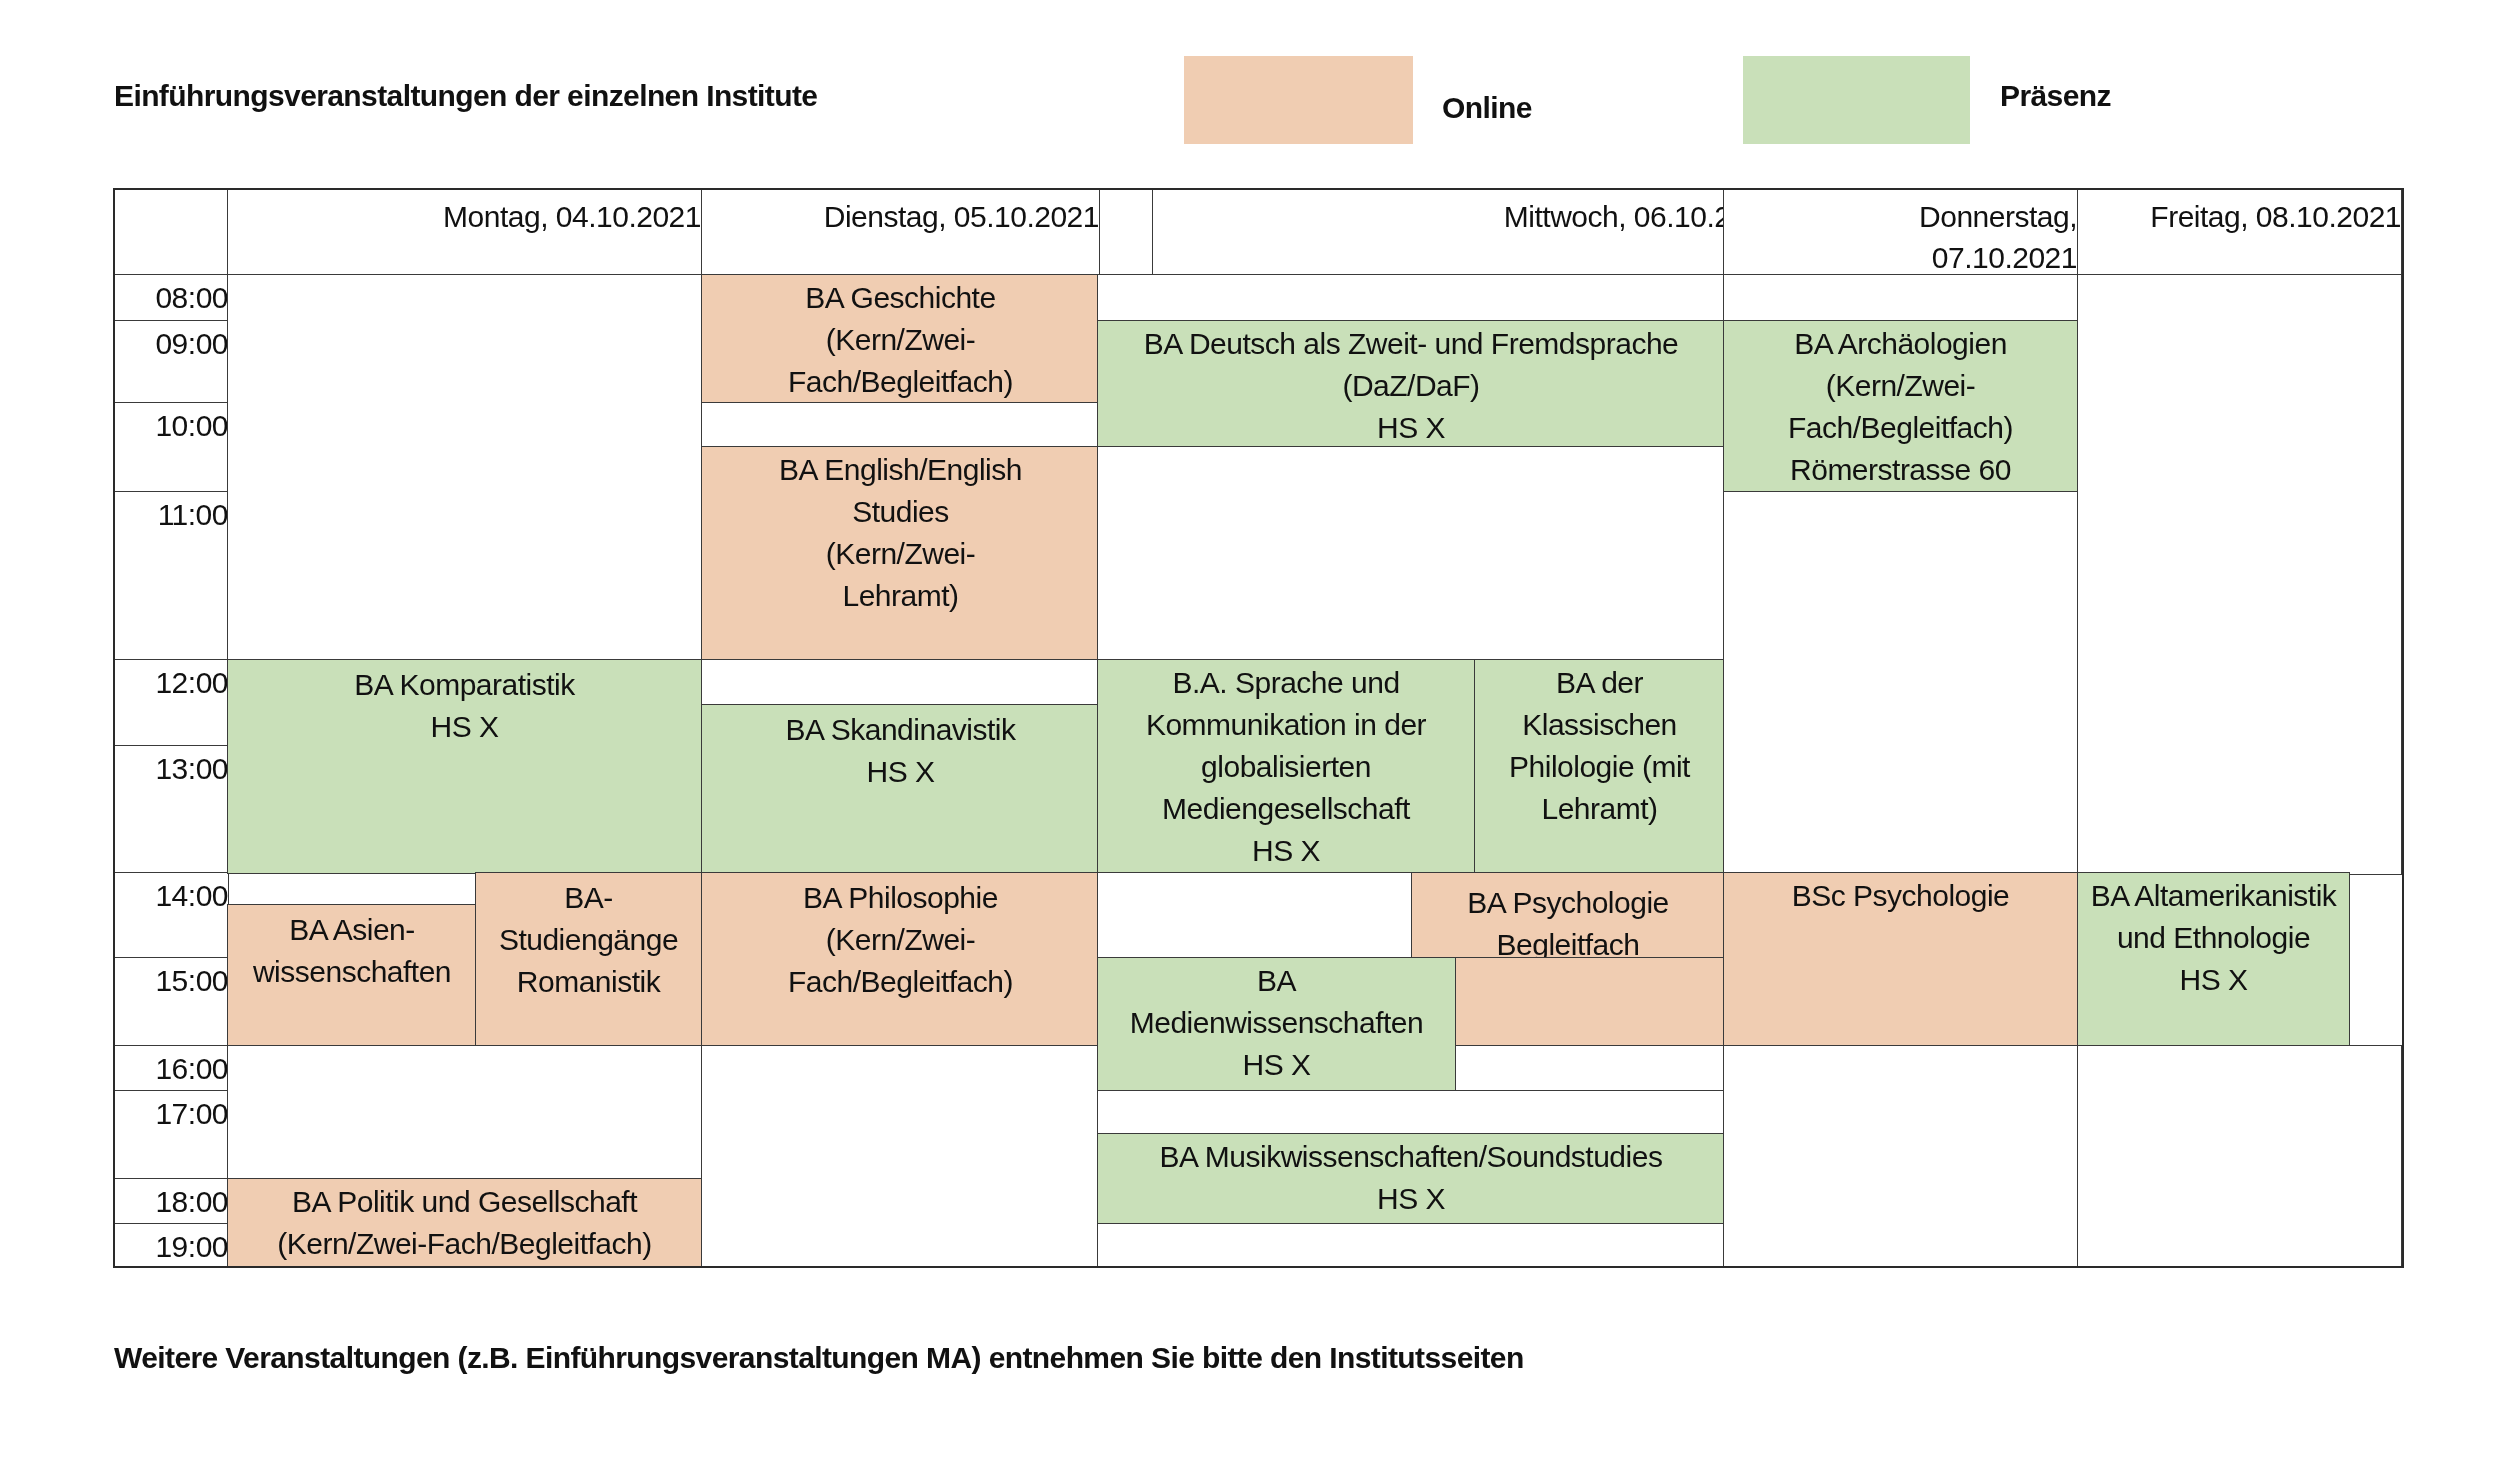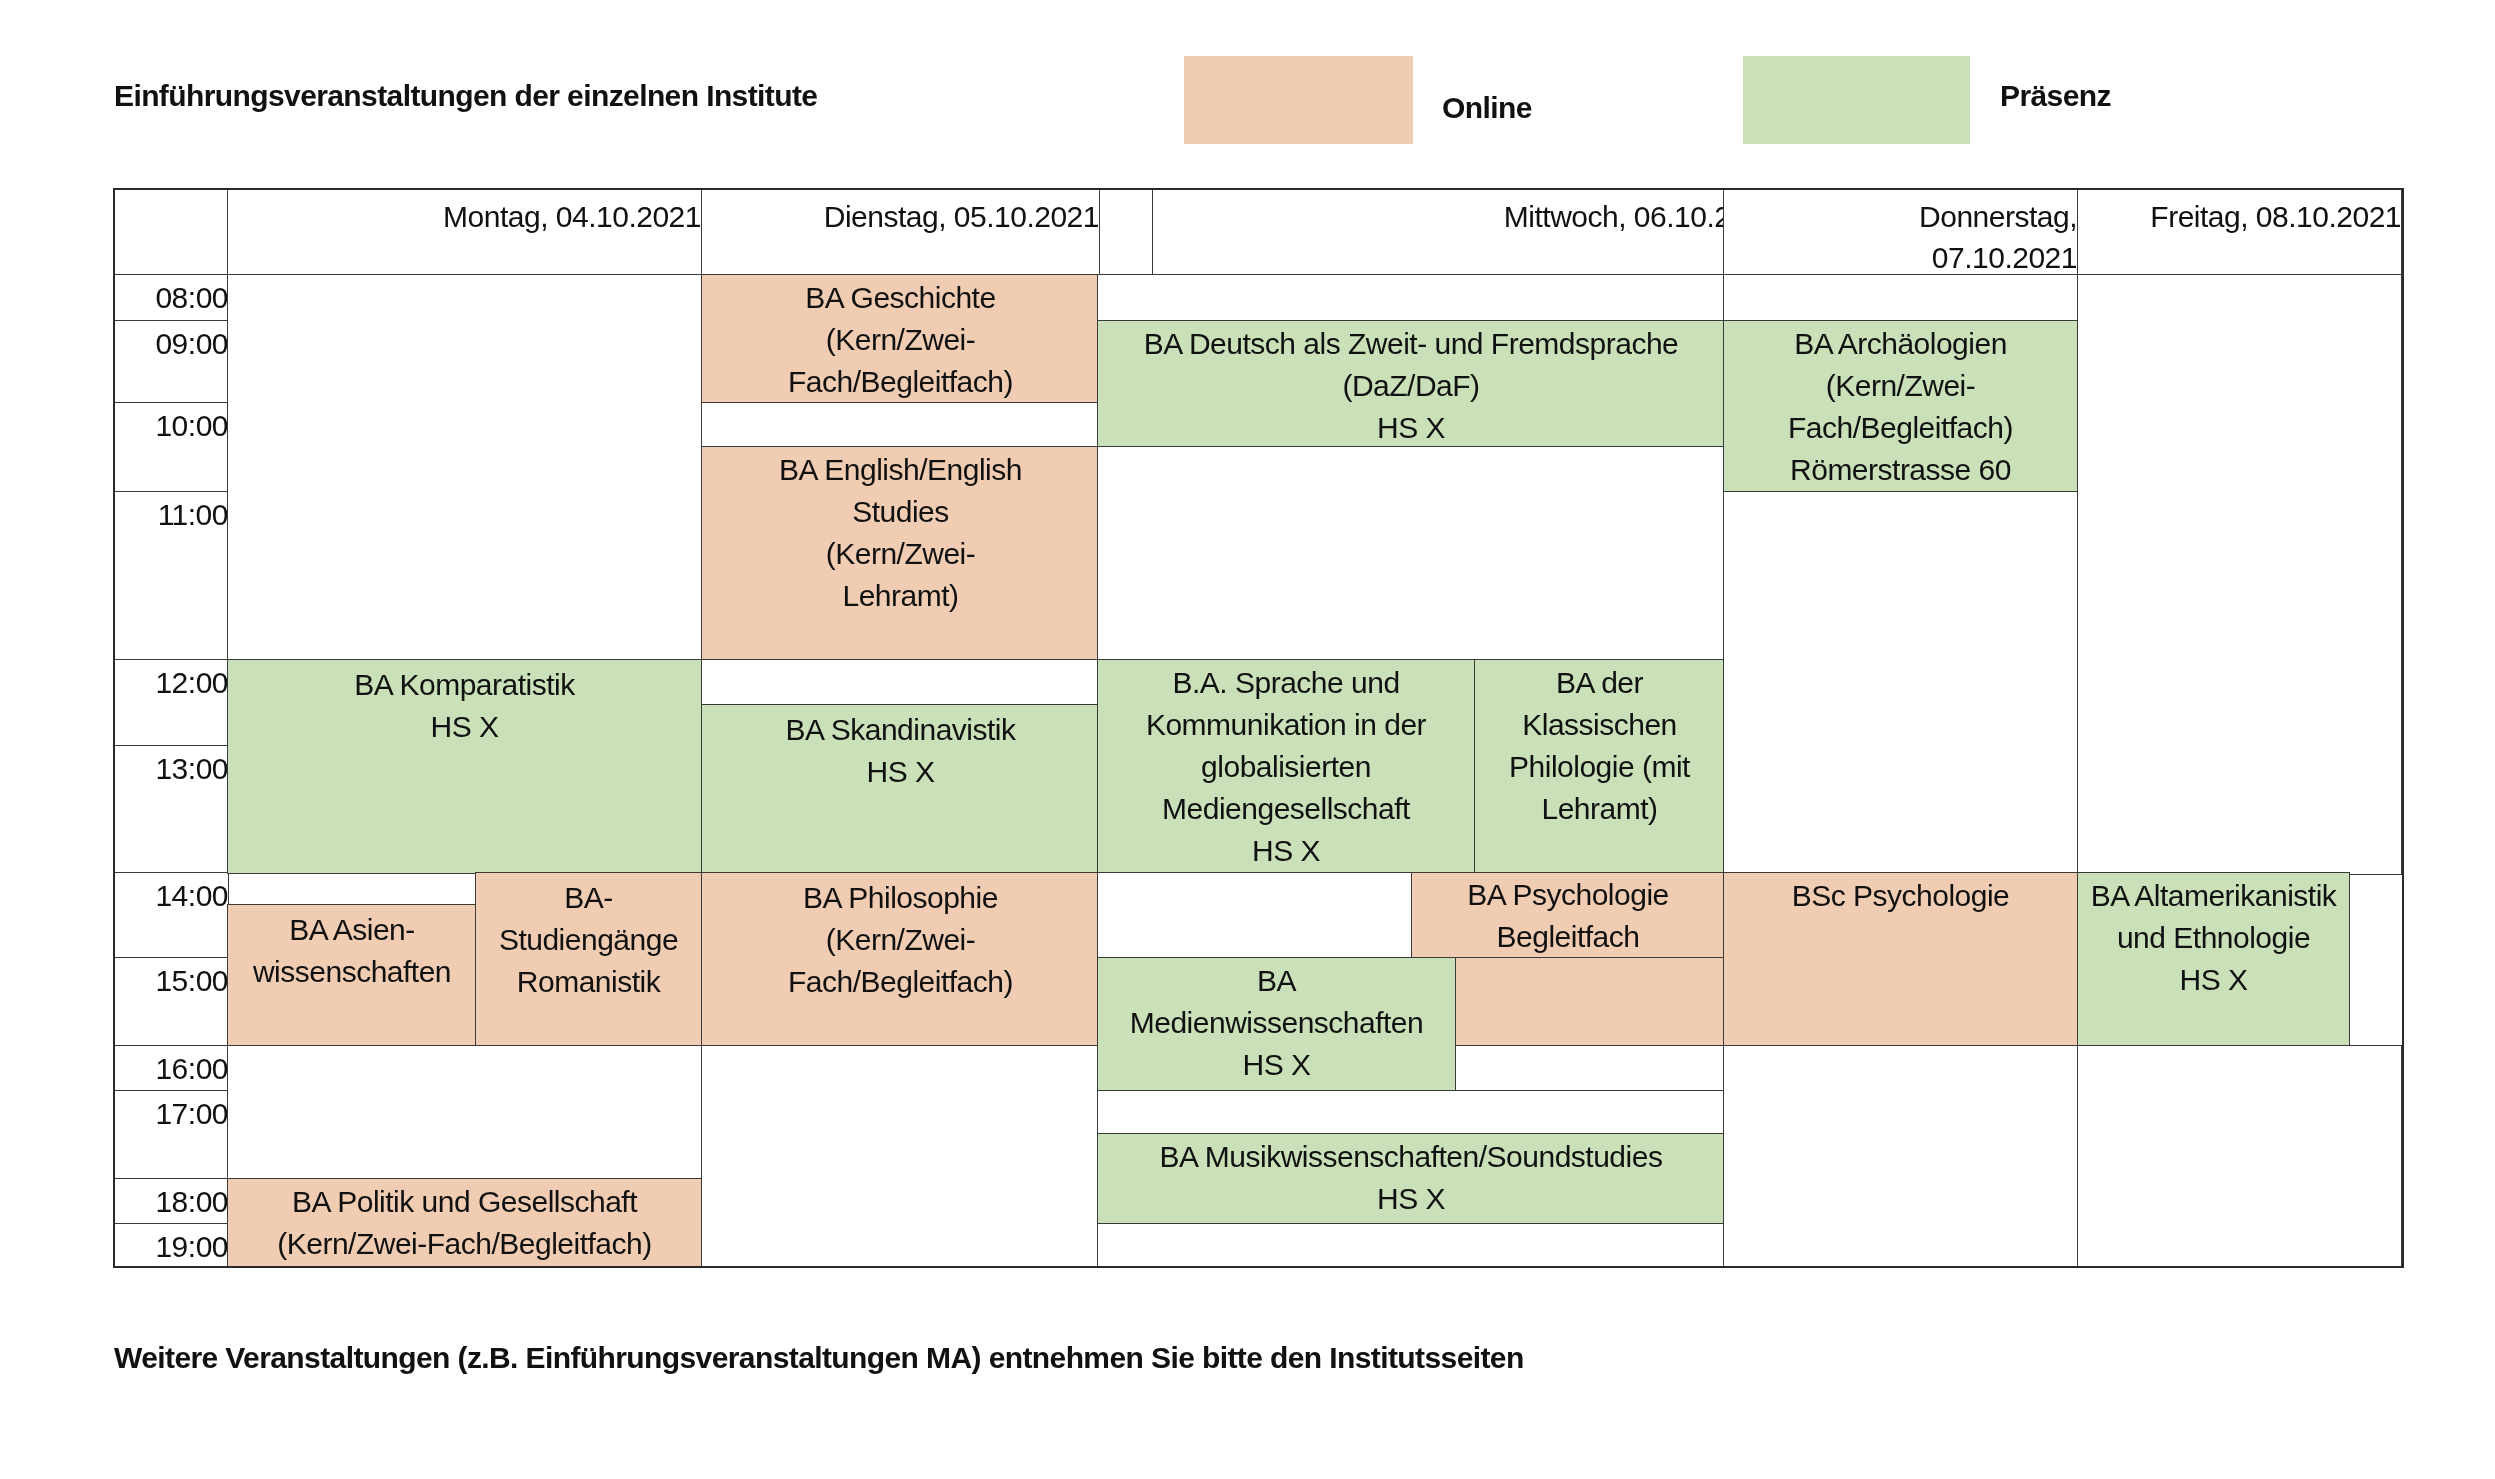--- a/index.html
+++ b/index.html
@@ -110,21 +110,21 @@
     <span class="line">Mediengesellschaft</span>
     <span class="line">HS X</span>
   </div>
   <div class="cell praesenz" style="left:1474px;top:659px;width:251px;height:215px;padding-top:1.9px;">
     <span class="line">BA der</span>
     <span class="line">Klassischen</span>
     <span class="line">Philologie (mit</span>
     <span class="line">Lehramt)</span>
   </div>
   <div class="cell empty" style="left:1097px;top:872px;width:315px;height:86px;"></div>
-  <div class="cell online" style="left:1411px;top:872px;width:314px;height:86px;padding-top:1px;">
+  <div class="cell online" style="left:1411px;top:872px;width:314px;height:86px;padding-top:9px;">
     <span class="line">BA Psychologie</span>
     <span class="line">Begleitfach</span>
   </div>
   <div class="cell praesenz" style="left:1097px;top:957px;width:359px;height:135px;padding-top:1.9px;">
     <span class="line">BA</span>
     <span class="line">Medienwissenschaften</span>
     <span class="line">HS X</span>
   </div>
   <div class="cell online" style="left:1455px;top:957px;width:271px;height:90px;"></div>
   <div class="cell empty" style="left:1455px;top:1045px;width:271px;height:47px;"></div>

